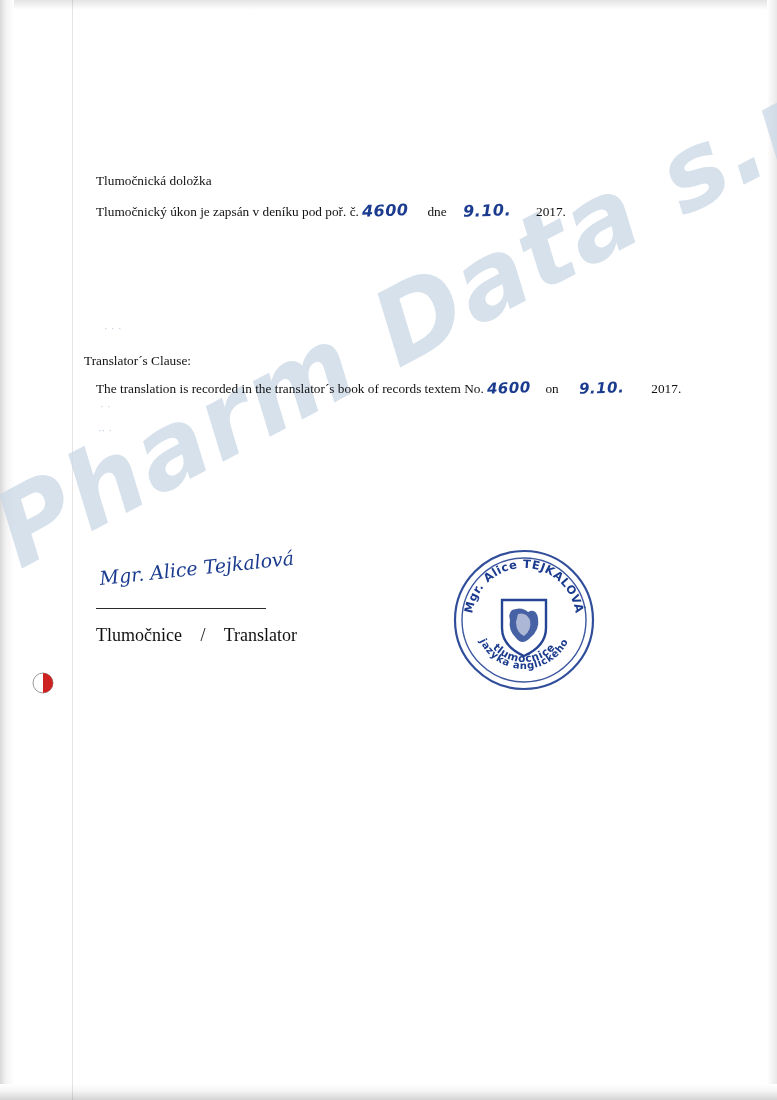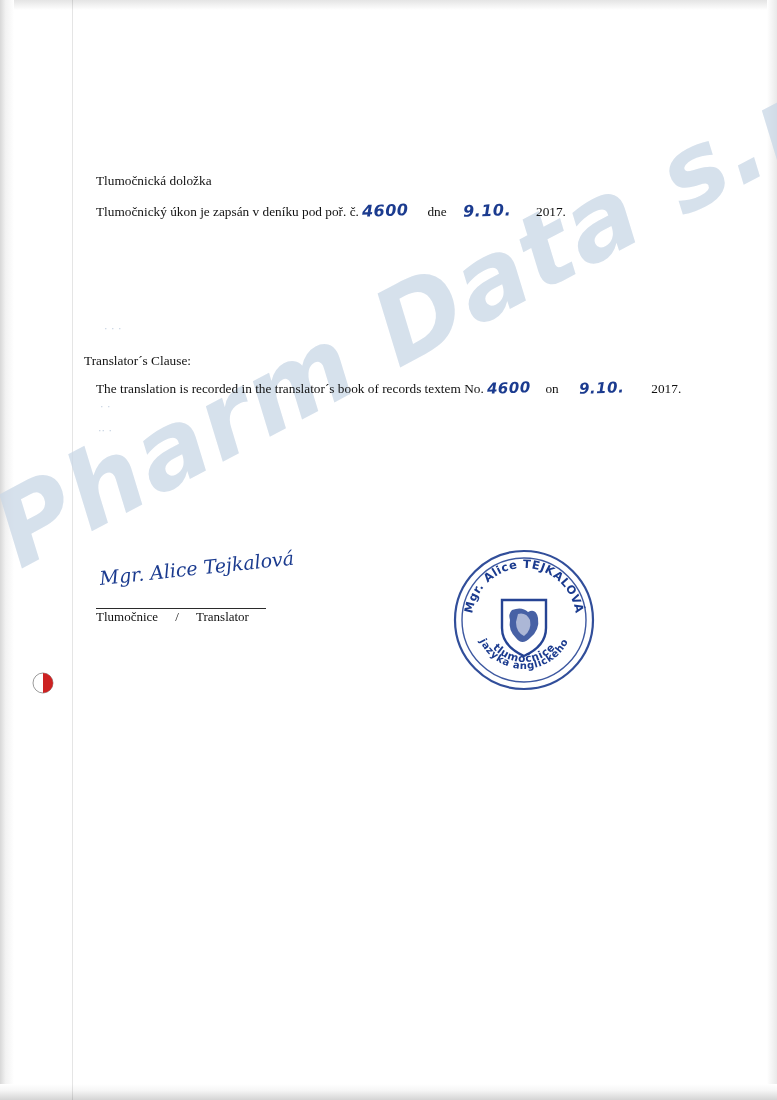--- a/index.html
+++ b/index.html
@@ -115,22 +115,22 @@
   .sig-rule {
     position: absolute;
     left: 96px;
     top: 608px;
     width: 170px;
     border-top: 1px solid #2b2b2b;
   }
   .sig-label {
     position: absolute;
     left: 96px;
-    top: 609px;
-    font-size: 13px;
+    top: 625px;
+    font-size: 18px;
     white-space: nowrap;
   }
   .sig-label .slash { padding: 0 14px; }
 
   
   .stamp {
     position: absolute;
     left: 452px;
     top: 548px;
     width: 144px;

